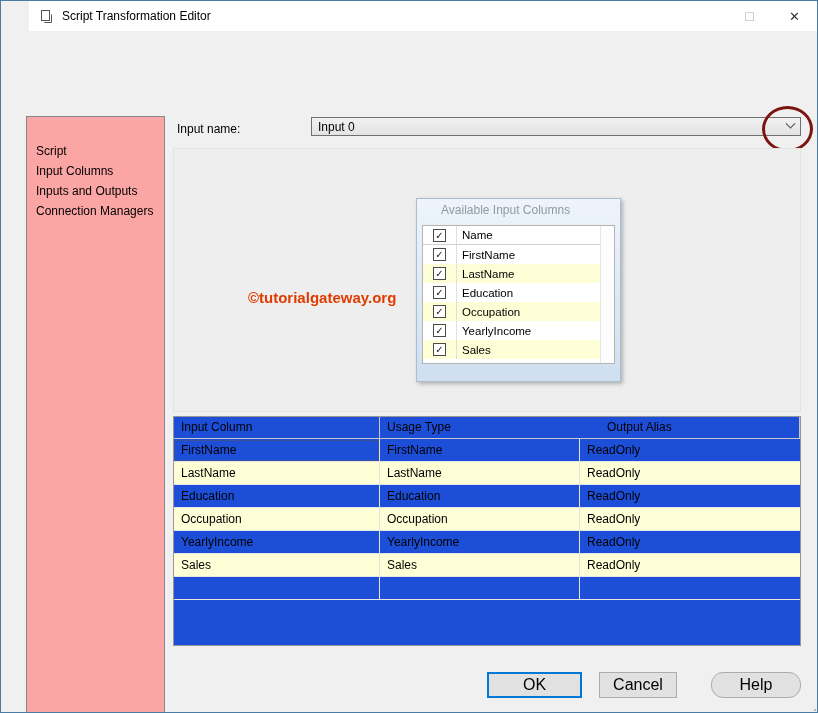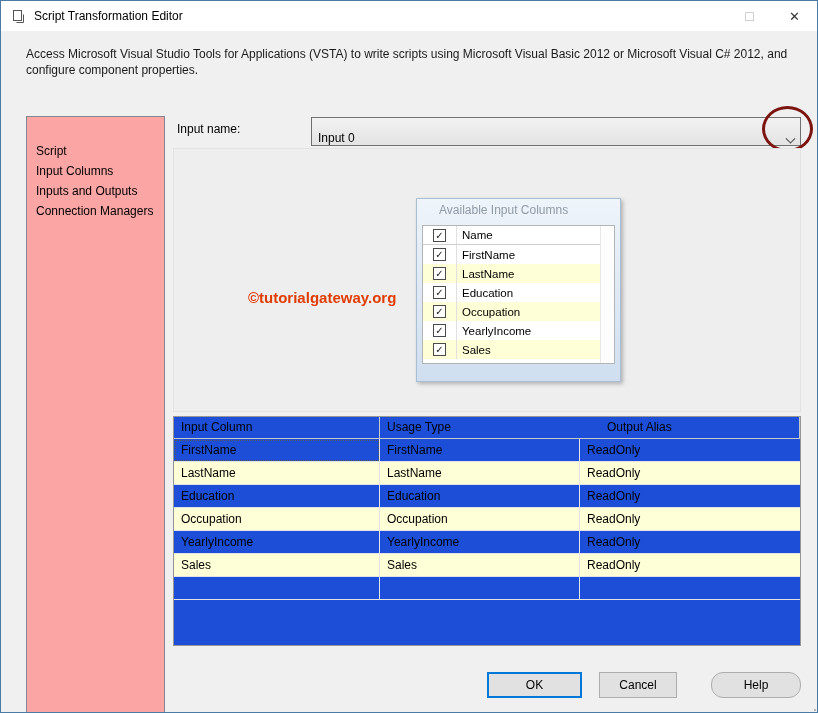--- a/index.html
+++ b/index.html
@@ -5,21 +5,21 @@
   * { box-sizing: border-box; margin: 0; padding: 0; }
   html, body { width: 818px; height: 713px; }
   body { font-family: "Liberation Sans", sans-serif; overflow: hidden; }
 
   .dialog {
     position: relative; width: 818px; height: 713px;
     background: #f0f0f0; border: 1px solid #4a7ba6; overflow: hidden;
   }
 
   
-  .titlebar { height: 30px; background: #ffffff; display: flex; align-items: center; }
+  .titlebar { height: 30px; background: #ffffff; display: flex; align-items: center; margin-left: 28px; }
   .title-icon { margin: 0 8px 0 10px; display: flex; }
   .title-text { font-size: 12px; color: #000; }
   .tb-buttons { margin-left: auto; display: flex; height: 100%; }
   .tb-btn { width: 45px; height: 100%; display: flex; align-items: center; justify-content: center; font-size: 13px; }
   .tb-max { color: #a9a9a9; font-size: 14px; }
   .tb-close { color: #333; }
 
   
   .description {
     position: absolute; left: 25px; top: 45px; width: 778px;
@@ -30,23 +30,23 @@
   .nav-box {
     position: absolute; left: 25px; top: 115px; width: 139px; height: 626px;
     background: #fca5a5; border: 1px solid #828790; padding-top: 24px;
   }
   .nav-item { font-size: 12px; color: #000; padding: 3px 9px; cursor: default; }
   .nav-item.selected { }
 
   
   .input-name-label { position: absolute; left: 176px; top: 121px; font-size: 12px; color: #000; }
   .combobox {
-    position: absolute; left: 310px; top: 116px; width: 490px; height: 29px;
+    position: absolute; left: 310px; top: 116px; width: 490px; height: 19px;
     border: 1px solid #707070; background: linear-gradient(#f2f2f2, #e3e3e3);
-    display: flex; align-items: flex-end;
+    display: flex; align-items: center;
   }
   .combobox-value { flex: 1; padding-left: 6px; font-size: 12px; color: #000; }
   .combobox-arrow { width: 20px; display: flex; align-items: center; justify-content: center; }
   .chevron { width: 7px; height: 7px; border-right: 1.5px solid #444; border-bottom: 1.5px solid #444; transform: rotate(45deg) translate(-2px,-2px); }
 
   .annotation-circle {
     position: absolute; left: 761px; top: 105px; width: 51px; height: 46px;
     border: 3px solid #7c1410; border-radius: 50%; pointer-events: none;
   }
 
@@ -55,21 +55,21 @@
     position: absolute; left: 172px; top: 147px; width: 628px; height: 264px;
     background: #eeeeef; border: 1px solid #e2e2e3;
   }
 
   
   .avail-box {
     position: absolute; left: 415px; top: 197px; width: 205px; height: 184px;
     background: linear-gradient(#eef4fa, #cfdff0);
     border: 1px solid #a9bed3; box-shadow: 2px 2px 4px rgba(0,0,0,0.25);
   }
-  .avail-header { height: 22px; padding: 4px 22px; font-size: 12px; color: #8f9aa6; }
+  .avail-header { height: 22px; padding: 4px 0; font-size: 12px; color: #8f9aa6; margin-left: 24px; }
   .avail-grid {
     position: absolute; left: 5px; top: 26px; width: 193px; height: 139px;
     background: #ffffff; border: 1px solid #b4b4b4;
   }
   .avail-rows { position: absolute; left: 0; top: 0; bottom: 0; right: 13px; border-right: 1px solid #e6e6e6; }
   .scroll-track { position: absolute; top: 0; right: 0; width: 13px; bottom: 0; background: #fdfdfd; }
   .avail-row { height: 19px; display: flex; align-items: center; }
   .avail-row.hdr { border-bottom: 1px solid #cfcfcf; }
   .avail-row.alt { background: #ffffd7; }
   .cb-cell { width: 34px; height: 100%; display: flex; align-items: center; justify-content: center; border-right: 1px solid #e0e0e0; }
@@ -92,21 +92,21 @@
   .t-head .t-cell { border-right: 1px solid #c8c8c8; border-bottom: 1px solid #c8c8c8; font-size: 12px; padding: 3px 0 0 7px; color: #000; }
   .t-data { height: 23px; }
   .t-data .t-cell { border-right: 1px solid #e4e4e4; border-bottom: 1px solid #e4e4e4; font-size: 12px; padding: 4px 0 0 7px; color: #000; }
   .t-row.alt .t-cell { background: #ffffd7; }
   .c0 { width: 206px; } .c1 { width: 200px; } .c2 { width: 220px; border-right: none !important; }
   .focus-cell { outline: 1px dotted #555; outline-offset: -2px; }
 
   
   .btn {
     position: absolute; top: 671px; height: 26px; background: #e1e1e1;
-    border: 1px solid #adadad; font-size: 12px; color: #000;
+    border: 1px solid #adadad; font-size: 16px; color: #000;
     display: flex; align-items: center; justify-content: center; cursor: default;
   }
   .btn-ok { left: 486px; width: 95px; border: 2px solid #0078d7; }
   .btn-cancel { left: 598px; width: 78px; }
   .btn-help { left: 710px; width: 90px; border-radius: 12px; }
 
   
   .resize-grip {
     position: absolute; right: 5px; bottom: 5px; width: 2px; height: 2px; background: transparent;
     box-shadow: 8px 8px 0 #808080, 4px 8px 0 #808080, 8px 4px 0 #808080,
@@ -129,21 +129,20 @@
     <div class="tb-buttons">
       <div class="tb-btn tb-max">
         <span>□</span>
       </div>
       <div class="tb-btn tb-close">
         <span>✕</span>
       </div>
     </div>
   </div>
 
-  <div class="description">Access Microsoft Visual Studio Tools for Applications (VSTA) to write scripts using Microsoft Visual Basic 2012 or Microsoft Visual C# 2012, and configure component properties.</div>
 
   <div class="nav-box">
     <div class="nav-item">Script</div>
     <div class="nav-item selected">Input Columns</div>
     <div class="nav-item">Inputs and Outputs</div>
     <div class="nav-item">Connection Managers</div>
   </div>
 
   <div class="input-name-label">Input name:</div>
   <div class="combobox">

